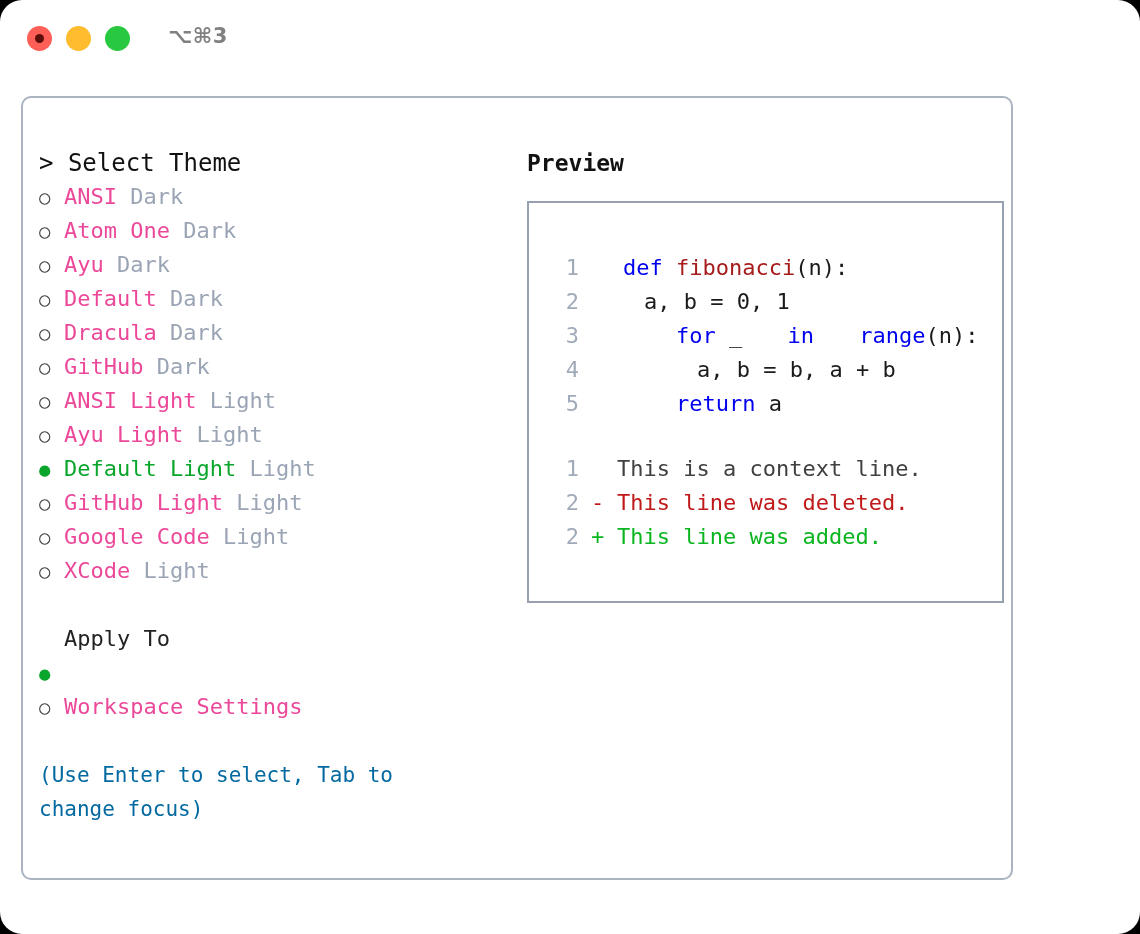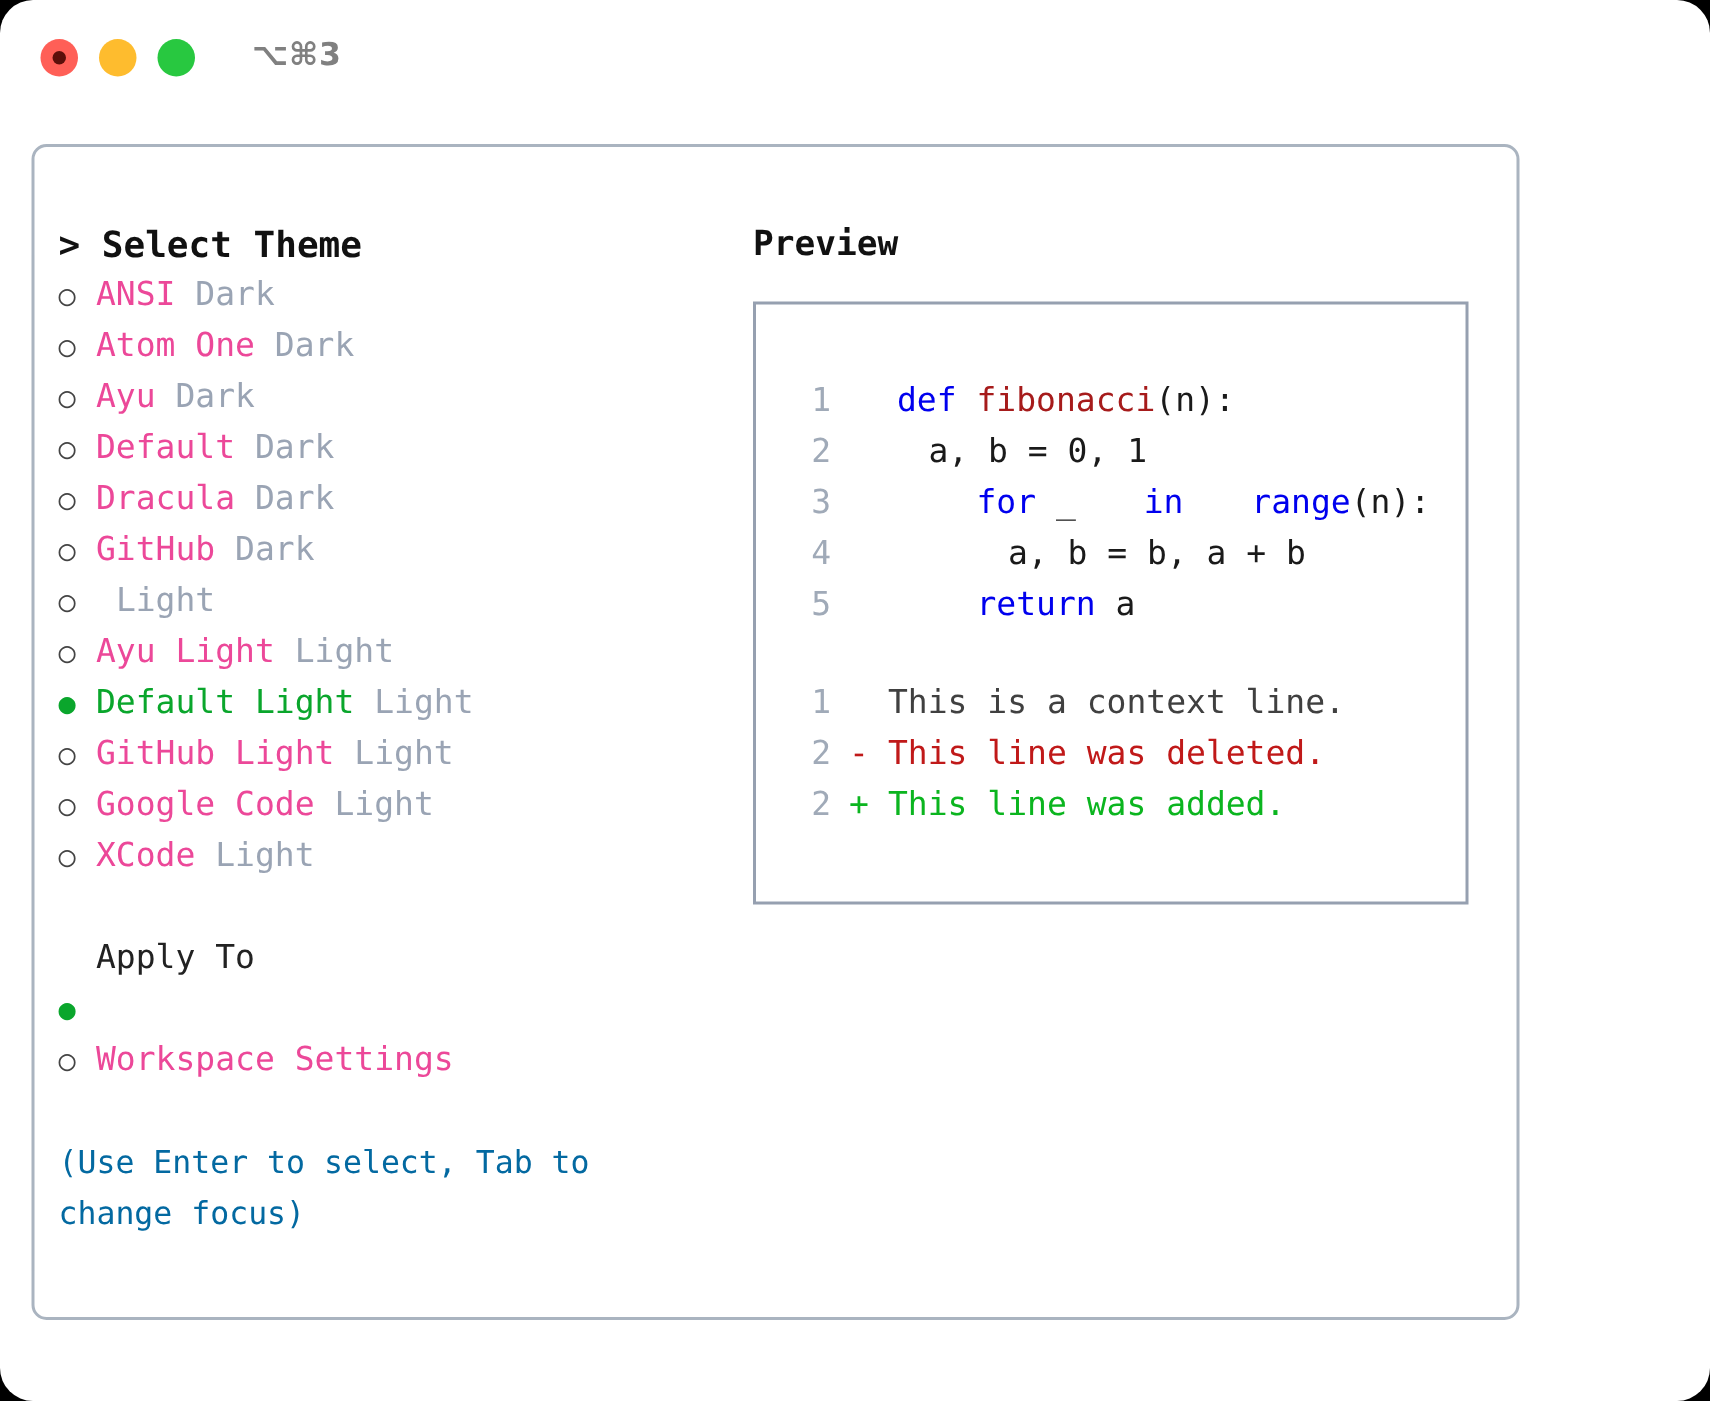--- a/index.html
+++ b/index.html
@@ -87,21 +87,21 @@
   .left-pane {
     position: absolute;
     left: 16px;
     top: 48px;
     width: 450px;
   }
 
   .pane-title {
     font-family: "DejaVu Sans Mono", monospace;
     font-size: 24px;
-    font-weight: 700;
+    font-weight: 400;
     color: #111111;
     line-height: 34px;
     white-space: pre;
   }
 
   .theme-list { margin-top: 0px; }
 
   .theme-row {
     display: flex;
     align-items: baseline;
@@ -141,21 +141,21 @@
     font-size: 21px;
     color: #0369a1;
     line-height: 34px;
     width: 400px;
     white-space: normal;
   }
 
   
   .right-pane {
     position: absolute;
-    left: 454px;
+    left: 479px;
     top: 48px;
     width: 490px;
     padding-left: 25px;
   }
 
   .preview-title {
     font-family: "DejaVu Sans Mono", monospace;
     font-size: 23px;
     font-weight: 700;
     color: #111111;
@@ -226,21 +226,21 @@
 
       <div class="pane-title">&gt; Select Theme</div>
 
       <div class="theme-list" id="theme-list">
           <div class="theme-row"><span class="bullet">○</span><span class="theme-name">ANSI</span><span> </span><span class="theme-cat">Dark</span></div>
           <div class="theme-row"><span class="bullet">○</span><span class="theme-name">Atom One</span><span> </span><span class="theme-cat">Dark</span></div>
           <div class="theme-row"><span class="bullet">○</span><span class="theme-name">Ayu</span><span> </span><span class="theme-cat">Dark</span></div>
           <div class="theme-row"><span class="bullet">○</span><span class="theme-name">Default</span><span> </span><span class="theme-cat">Dark</span></div>
           <div class="theme-row"><span class="bullet">○</span><span class="theme-name">Dracula</span><span> </span><span class="theme-cat">Dark</span></div>
           <div class="theme-row"><span class="bullet">○</span><span class="theme-name">GitHub</span><span> </span><span class="theme-cat">Dark</span></div>
-          <div class="theme-row"><span class="bullet">○</span><span> </span><span class="theme-cat">Light</span></div>
+          <div class="theme-row"><span class="bullet">○</span><span class="theme-name">ANSI Light</span><span> </span><span class="theme-cat">Light</span></div>
           <div class="theme-row"><span class="bullet">○</span><span class="theme-name">Ayu Light</span><span> </span><span class="theme-cat">Light</span></div>
           <div class="theme-row"><span class="bullet filled">●</span><span class="theme-name selected">Default Light</span><span> </span><span class="theme-cat">Light</span></div>
           <div class="theme-row"><span class="bullet">○</span><span class="theme-name">GitHub Light</span><span> </span><span class="theme-cat">Light</span></div>
           <div class="theme-row"><span class="bullet">○</span><span class="theme-name">Google Code</span><span> </span><span class="theme-cat">Light</span></div>
           <div class="theme-row"><span class="bullet">○</span><span class="theme-name">XCode</span><span> </span><span class="theme-cat">Light</span></div>
         </div>
 
       <div class="spacer-row"></div>
 
       <div class="section-label">Apply To</div>

